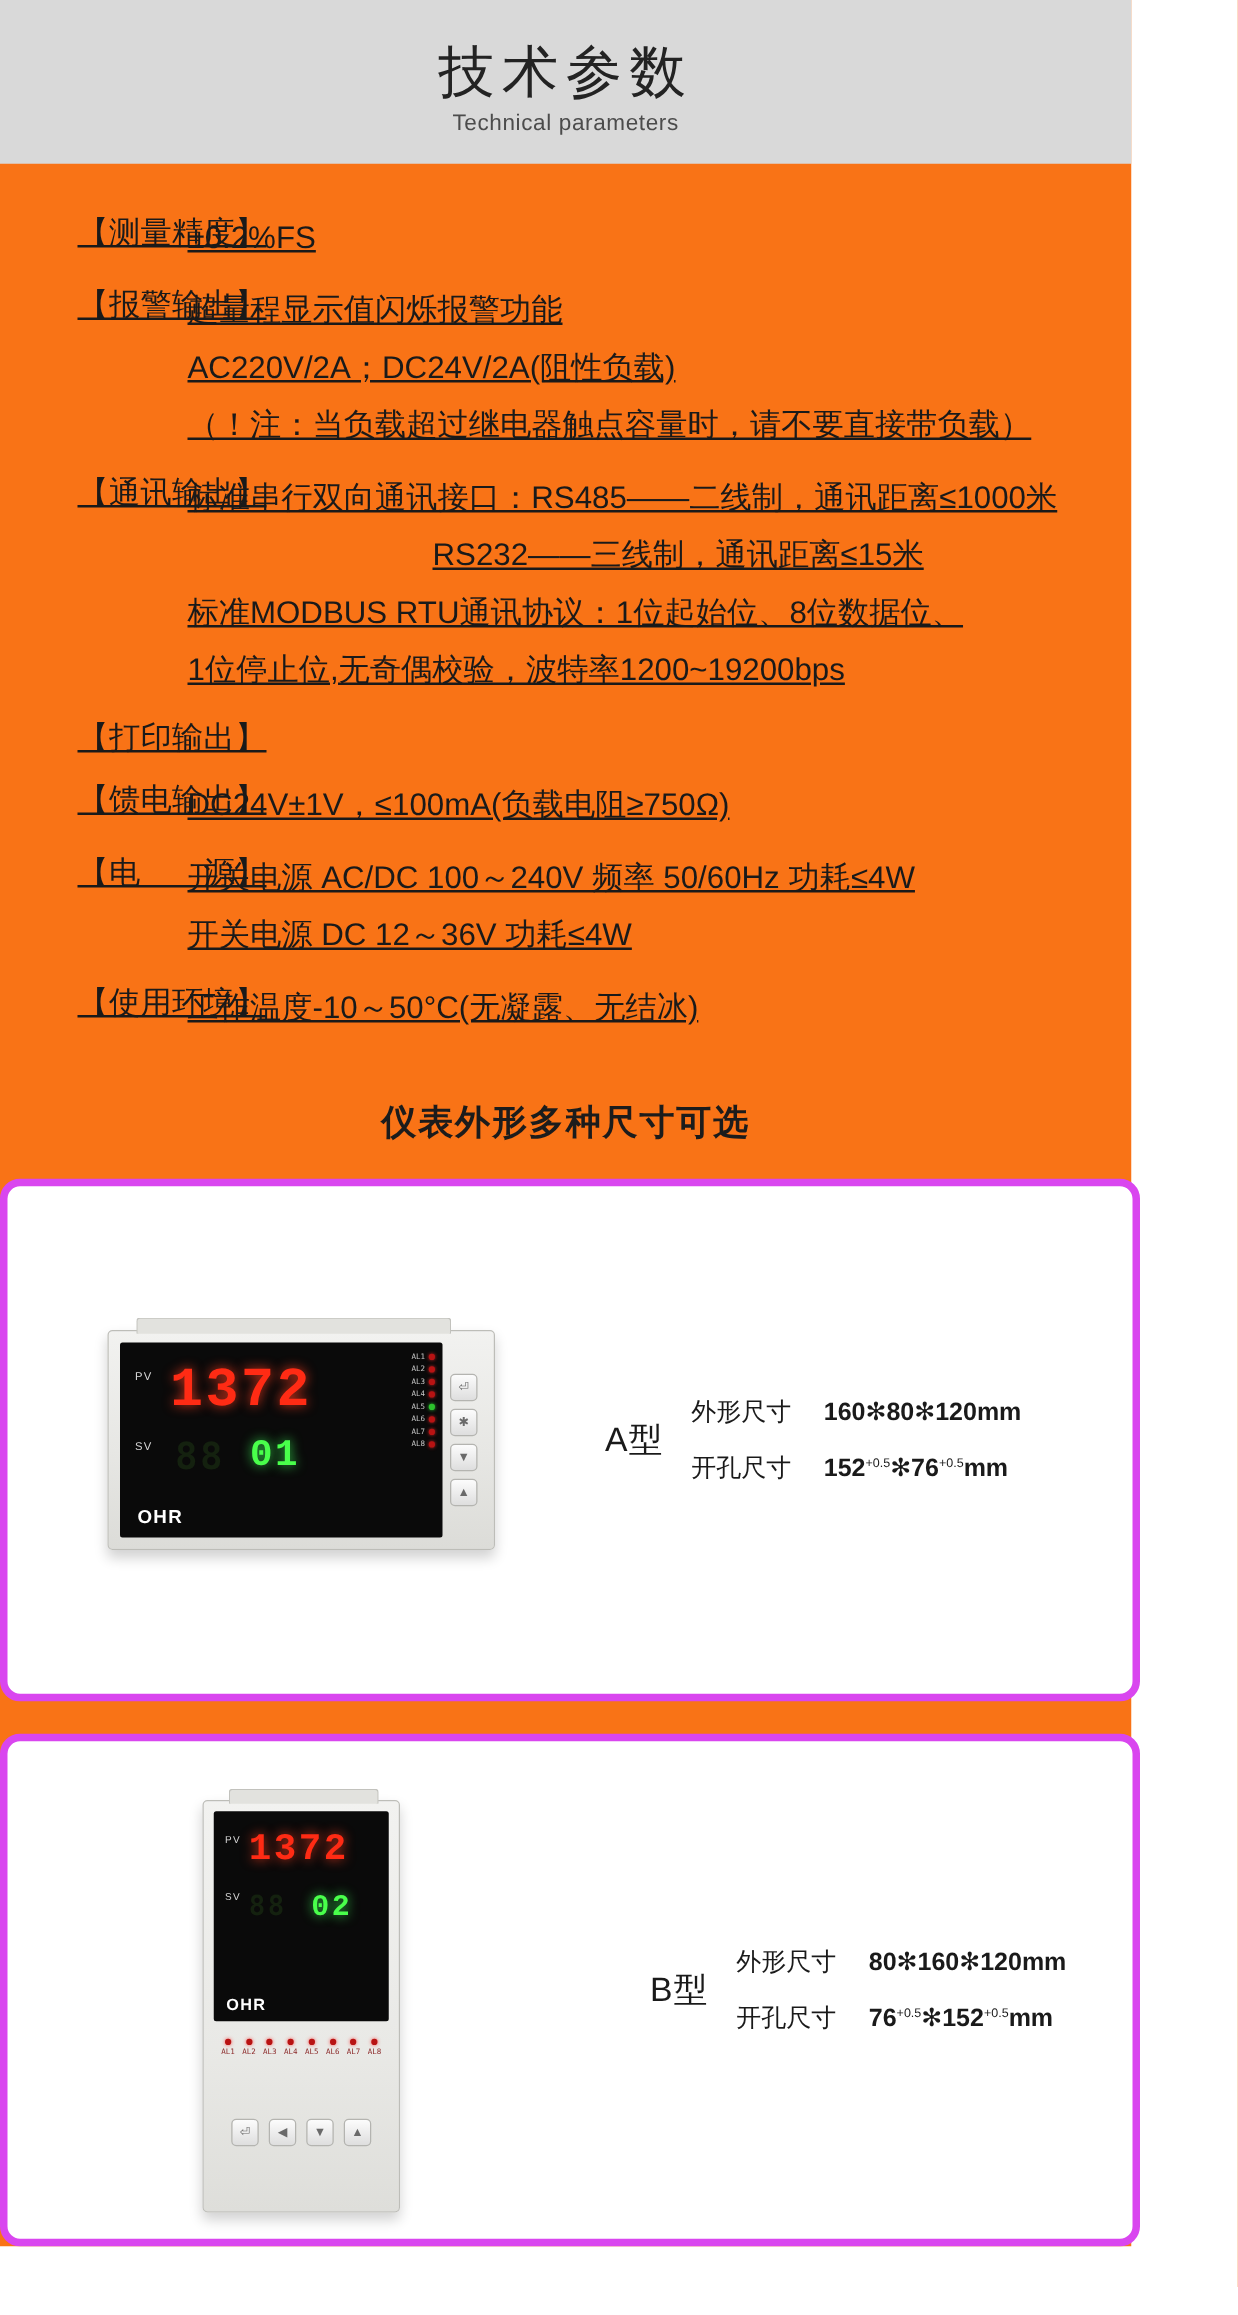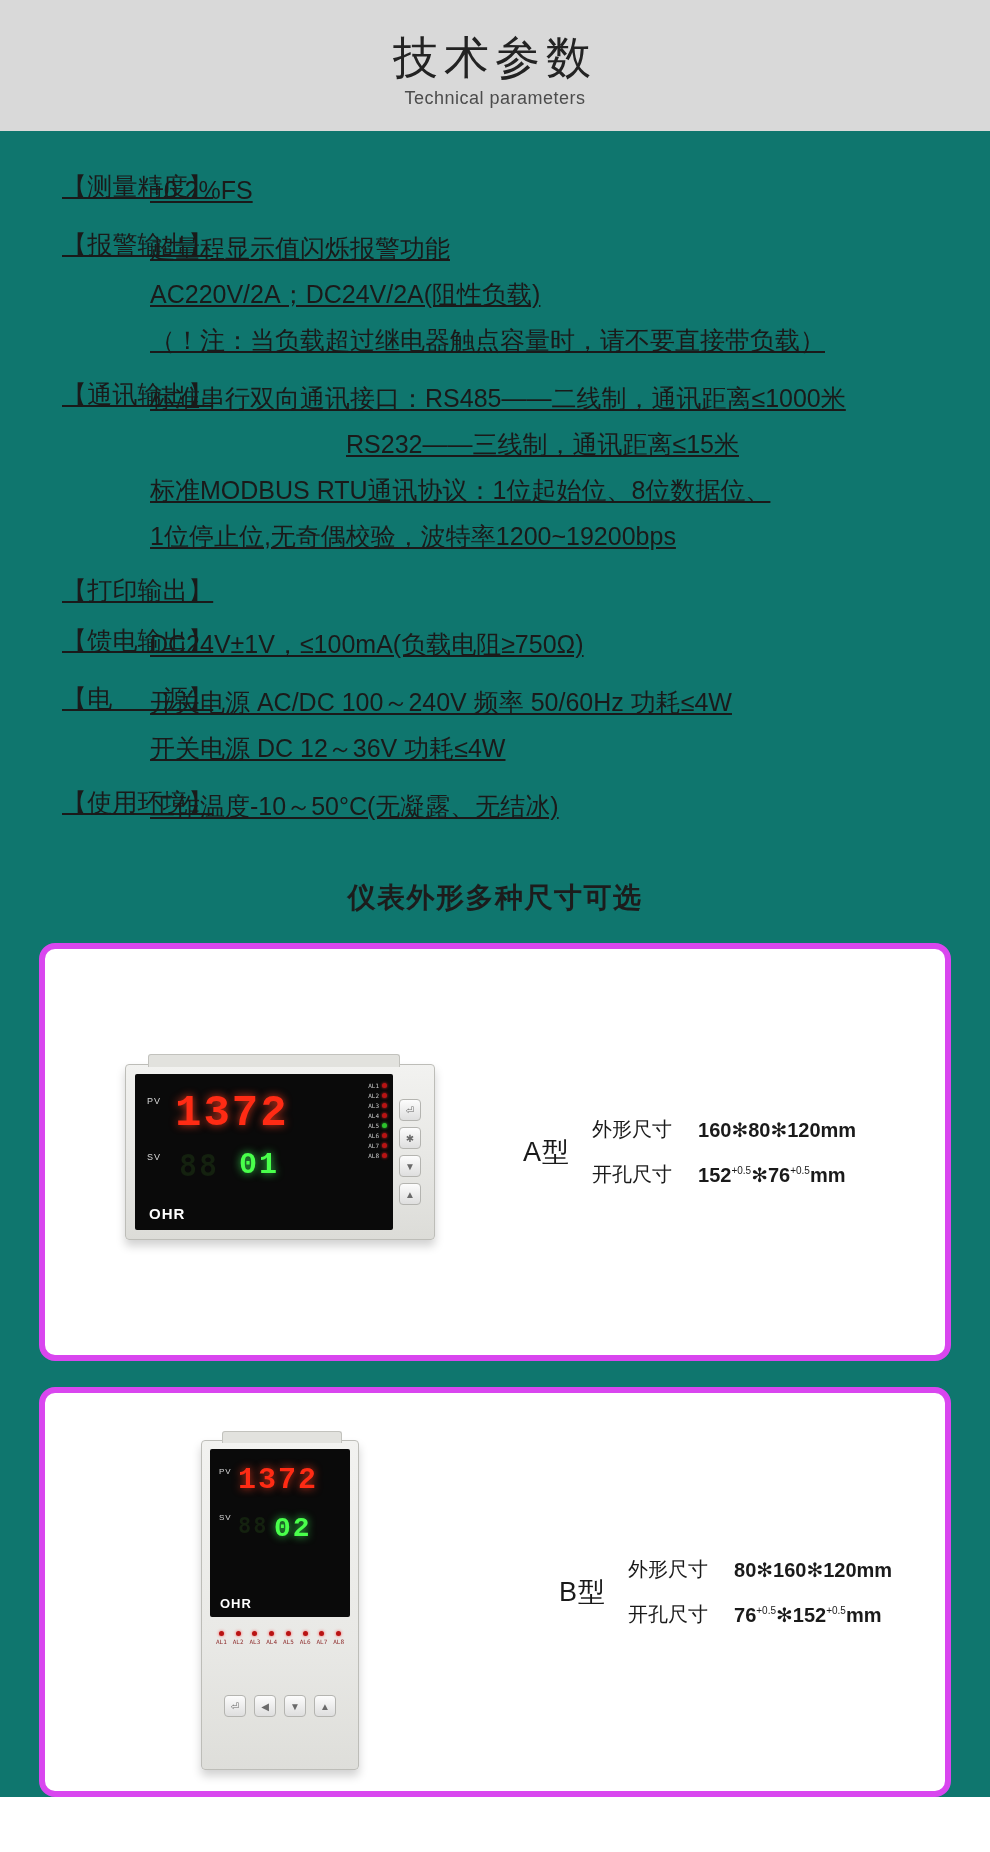--- a/index.html
+++ b/index.html
@@ -8,23 +8,23 @@
     background: #ffffff;
   }
   body {
     width: 990px;
     min-height: 1852px;
     font-family: "Liberation Sans", "DejaVu Sans", sans-serif;
     color: #1a1a1a;
     -webkit-font-smoothing: antialiased;
   }
   .page {
-    width: 990px;
+    width: 905px;
     position: relative;
-    background: #0f766e;
+    background: #f97316;
   }
 
   
   .banner {
     background: #d9d9d9;
     height: 131px;
     display: flex;
     flex-direction: column;
     align-items: center;
     justify-content: center;
@@ -278,21 +278,21 @@
     border-radius: 3px 3px 0 0;
   }
   .meter-v .screen {
     flex: 0 0 168px;
     background: #0a0a0a;
     border-radius: 2px;
     position: relative;
     overflow: hidden;
   }
   .meter-v .digits.pv { font-size: 30px; left: 28px; top: 14px; }
-  .meter-v .digits.sv { font-size: 28px; left: 64px; top: 64px; }
+  .meter-v .digits.sv { font-size: 24px; left: 78px; top: 64px; }
   .meter-v .ghost-digits { font-size: 22px; left: 28px; top: 64px; }
   .meter-v .pv-tag { left: 9px; top: 18px; font-size: 8px;}
   .meter-v .sv-tag { left: 9px; top: 64px; font-size: 8px;}
   .meter-v .brand { left: 10px; bottom: 6px; font-size: 13px; }
   .led-grid {
     flex: 0 0 auto;
     padding: 14px 4px 6px 4px;
   }
   .led-grid .row {
     display: flex;

